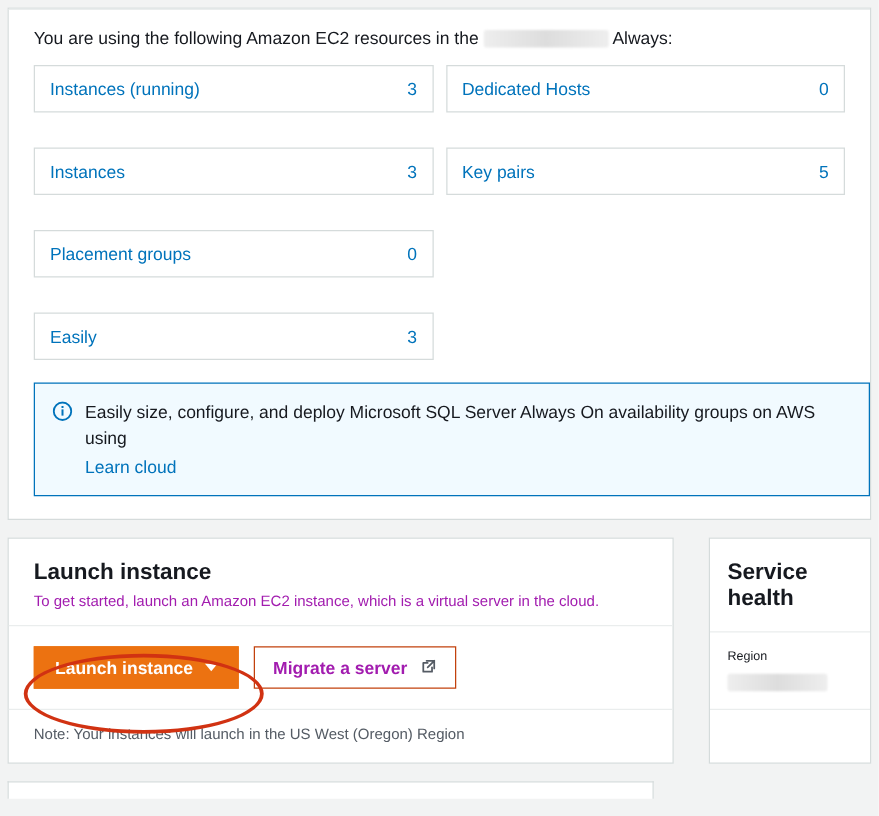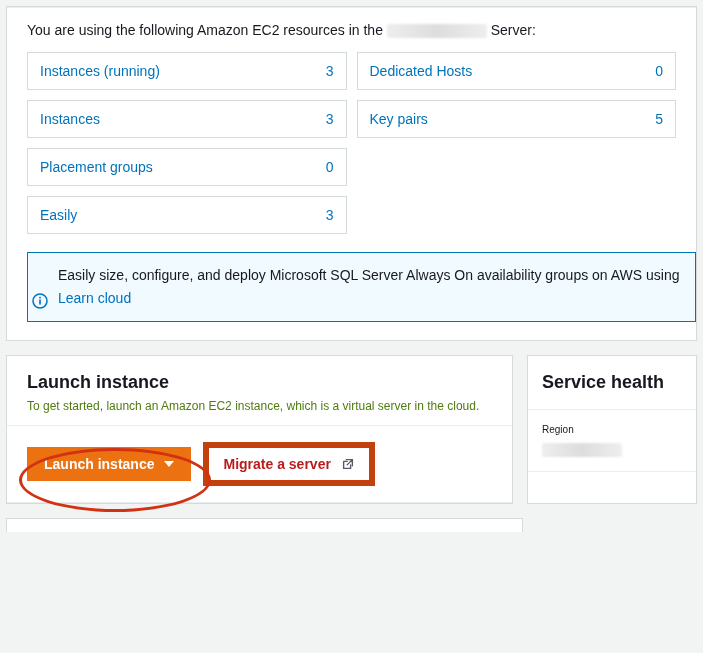--- a/index.html
+++ b/index.html
@@ -36,21 +36,21 @@
     width: 100px;
     height: 14px;
     background: linear-gradient(90deg,#eee,#ddd,#eee);
     vertical-align: middle;
     border-radius: 2px;
     filter: blur(1px);
   }
   .tiles {
     display: grid;
     grid-template-columns: 1fr 1fr;
-    gap: 10px 10px;
+    gap: 28px 10px;
     margin-bottom: 18px;
   }
   .tile {
     display: flex;
     justify-content: space-between;
     align-items: center;
     border: 1px solid #d5dbdb;
     padding: 10px 12px;
     cursor: pointer;
   }
@@ -58,61 +58,61 @@
     color: #0073bb;
     font-size: 14px;
   }
   .tile-count {
     color: #0073bb;
     font-size: 14px;
   }
   .notice {
     border: 1px solid #0073bb;
     background: #f1faff;
-    padding: 12px 4px;
+    padding: 12px 14px;
     display: flex;
     gap: 10px;
-    align-items: flex-end;
+    align-items: flex-start;
     margin-right: -20px;
   }
   .notice .icon {
     flex: 0 0 auto;
     width: 16px; height: 16px;
     margin-top: 2px;
   }
   .notice-text { line-height: 1.5; }
   .learn-more { color: #0073bb; display: block; margin-top: 2px; cursor: pointer; }
 
   .row2 {
     display: flex;
-    gap: 14px;
+    gap: 28px;
     align-items: stretch;
   }
   .launch-panel {
     flex: 1;
     background: #fff;
     border: 1px solid #d5dbdb;
     position: relative;
   }
   .health-panel {
-    width: 170px;
+    width: 130px;
     background: #fff;
     border: 1px solid #d5dbdb;
   }
   .lp-head {
     padding: 16px 20px 12px 20px;
   }
   .lp-title {
     font-size: 18px;
     font-weight: 700;
     margin-bottom: 6px;
   }
   .lp-sub {
     font-size: 12px;
-    color: #4d7c0f;
+    color: #a21caf;
   }
   .lp-btns {
     padding: 16px 20px;
     display: flex;
     gap: 12px;
     align-items: center;
   }
   .btn-primary {
     background: #ec7211;
     color: #fff;
@@ -120,27 +120,26 @@
     font-weight: 700;
     padding: 8px 16px;
     font-size: 14px;
     display: inline-flex;
     align-items: center;
     gap: 10px;
     cursor: pointer;
   }
   .btn-secondary {
     background: #fff;
-    color: #b91c1c;
-    border: 6px solid #c2410c;
+    color: #a21caf;
+    border: 1px solid #c2410c;
     font-weight: 700;
     padding: 8px 14px;
     font-size: 14px;
     display: inline-flex;
-    align-items: center;
     gap: 10px;
     cursor: pointer;
   }
   .dropdown-caret {
     width: 0; height: 0;
     border-left: 5px solid transparent;
     border-right: 5px solid transparent;
     border-top: 6px solid #fff;
   }
   .ext-icon { width: 14px; height: 14px; }
@@ -191,21 +190,21 @@
 </head>
 <body>
 
 <div class="panel">
   <div class="divider"></div>
   <div class="panel-body">
 
     <div class="intro">
       <span>You are using the following Amazon EC2 resources in the</span>
       <span class="redacted"></span>
-      <span>Server:</span>
+      <span>Always:</span>
     </div>
 
     <div class="tiles">
       <a class="tile">
         <span class="tile-link">Instances (running)</span>
         <span class="tile-count">3</span>
       </a>
       <a class="tile">
         <span class="tile-link">Dedicated Hosts</span>
         <span class="tile-count">0</span>
@@ -261,20 +260,21 @@
         <span>Migrate a server</span>
         <span class="ext-icon">
           <svg viewBox="0 0 16 16" width="14" height="14">
               <path d="M6 3h7v7M13 3L7 9" stroke="#545b64" stroke-width="1.6" fill="none" stroke-linecap="round"></path>
               <path d="M11 9v4H3V5h4" stroke="#545b64" stroke-width="1.6" fill="none" stroke-linecap="round" stroke-linejoin="round"></path>
             </svg>
         </span>
       </button>
     </div>
     <div class="divider"></div>
+    <div class="lp-note">Note: Your instances will launch in the US West (Oregon) Region</div>
     <div class="callout-ellipse"></div>
   </div>
 
   <div class="health-panel">
     <div class="hp-head">Service health</div>
     <div class="divider"></div>
     <div class="hp-body">
       <div class="hp-label">Region</div>
       <div class="hp-redact"></div>
     </div>

